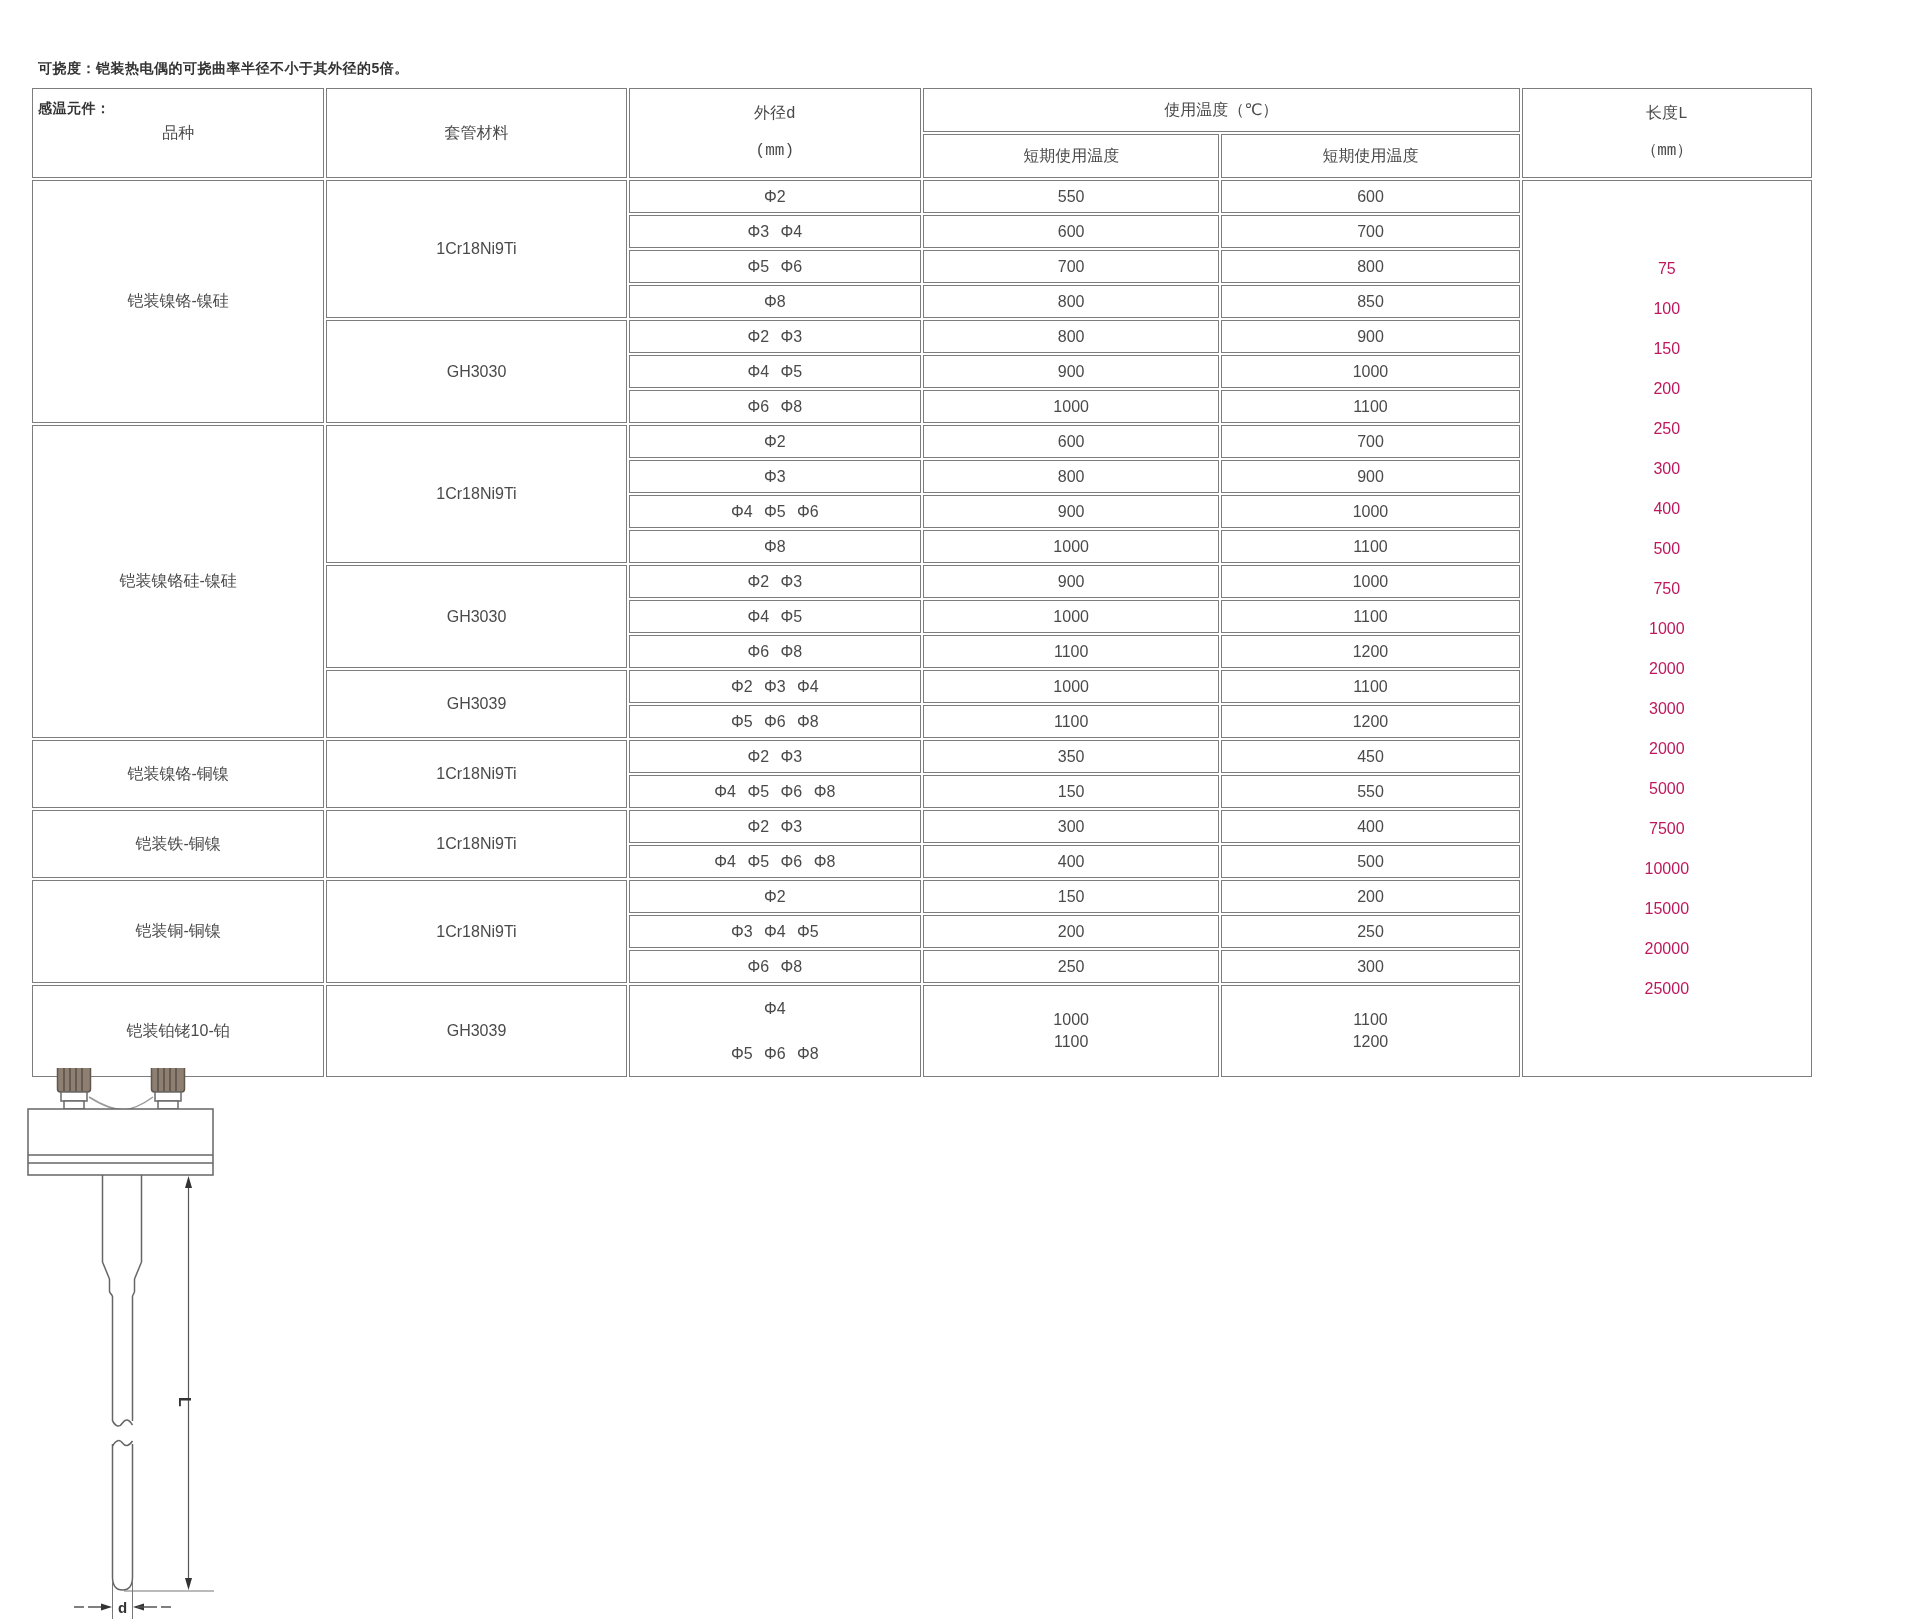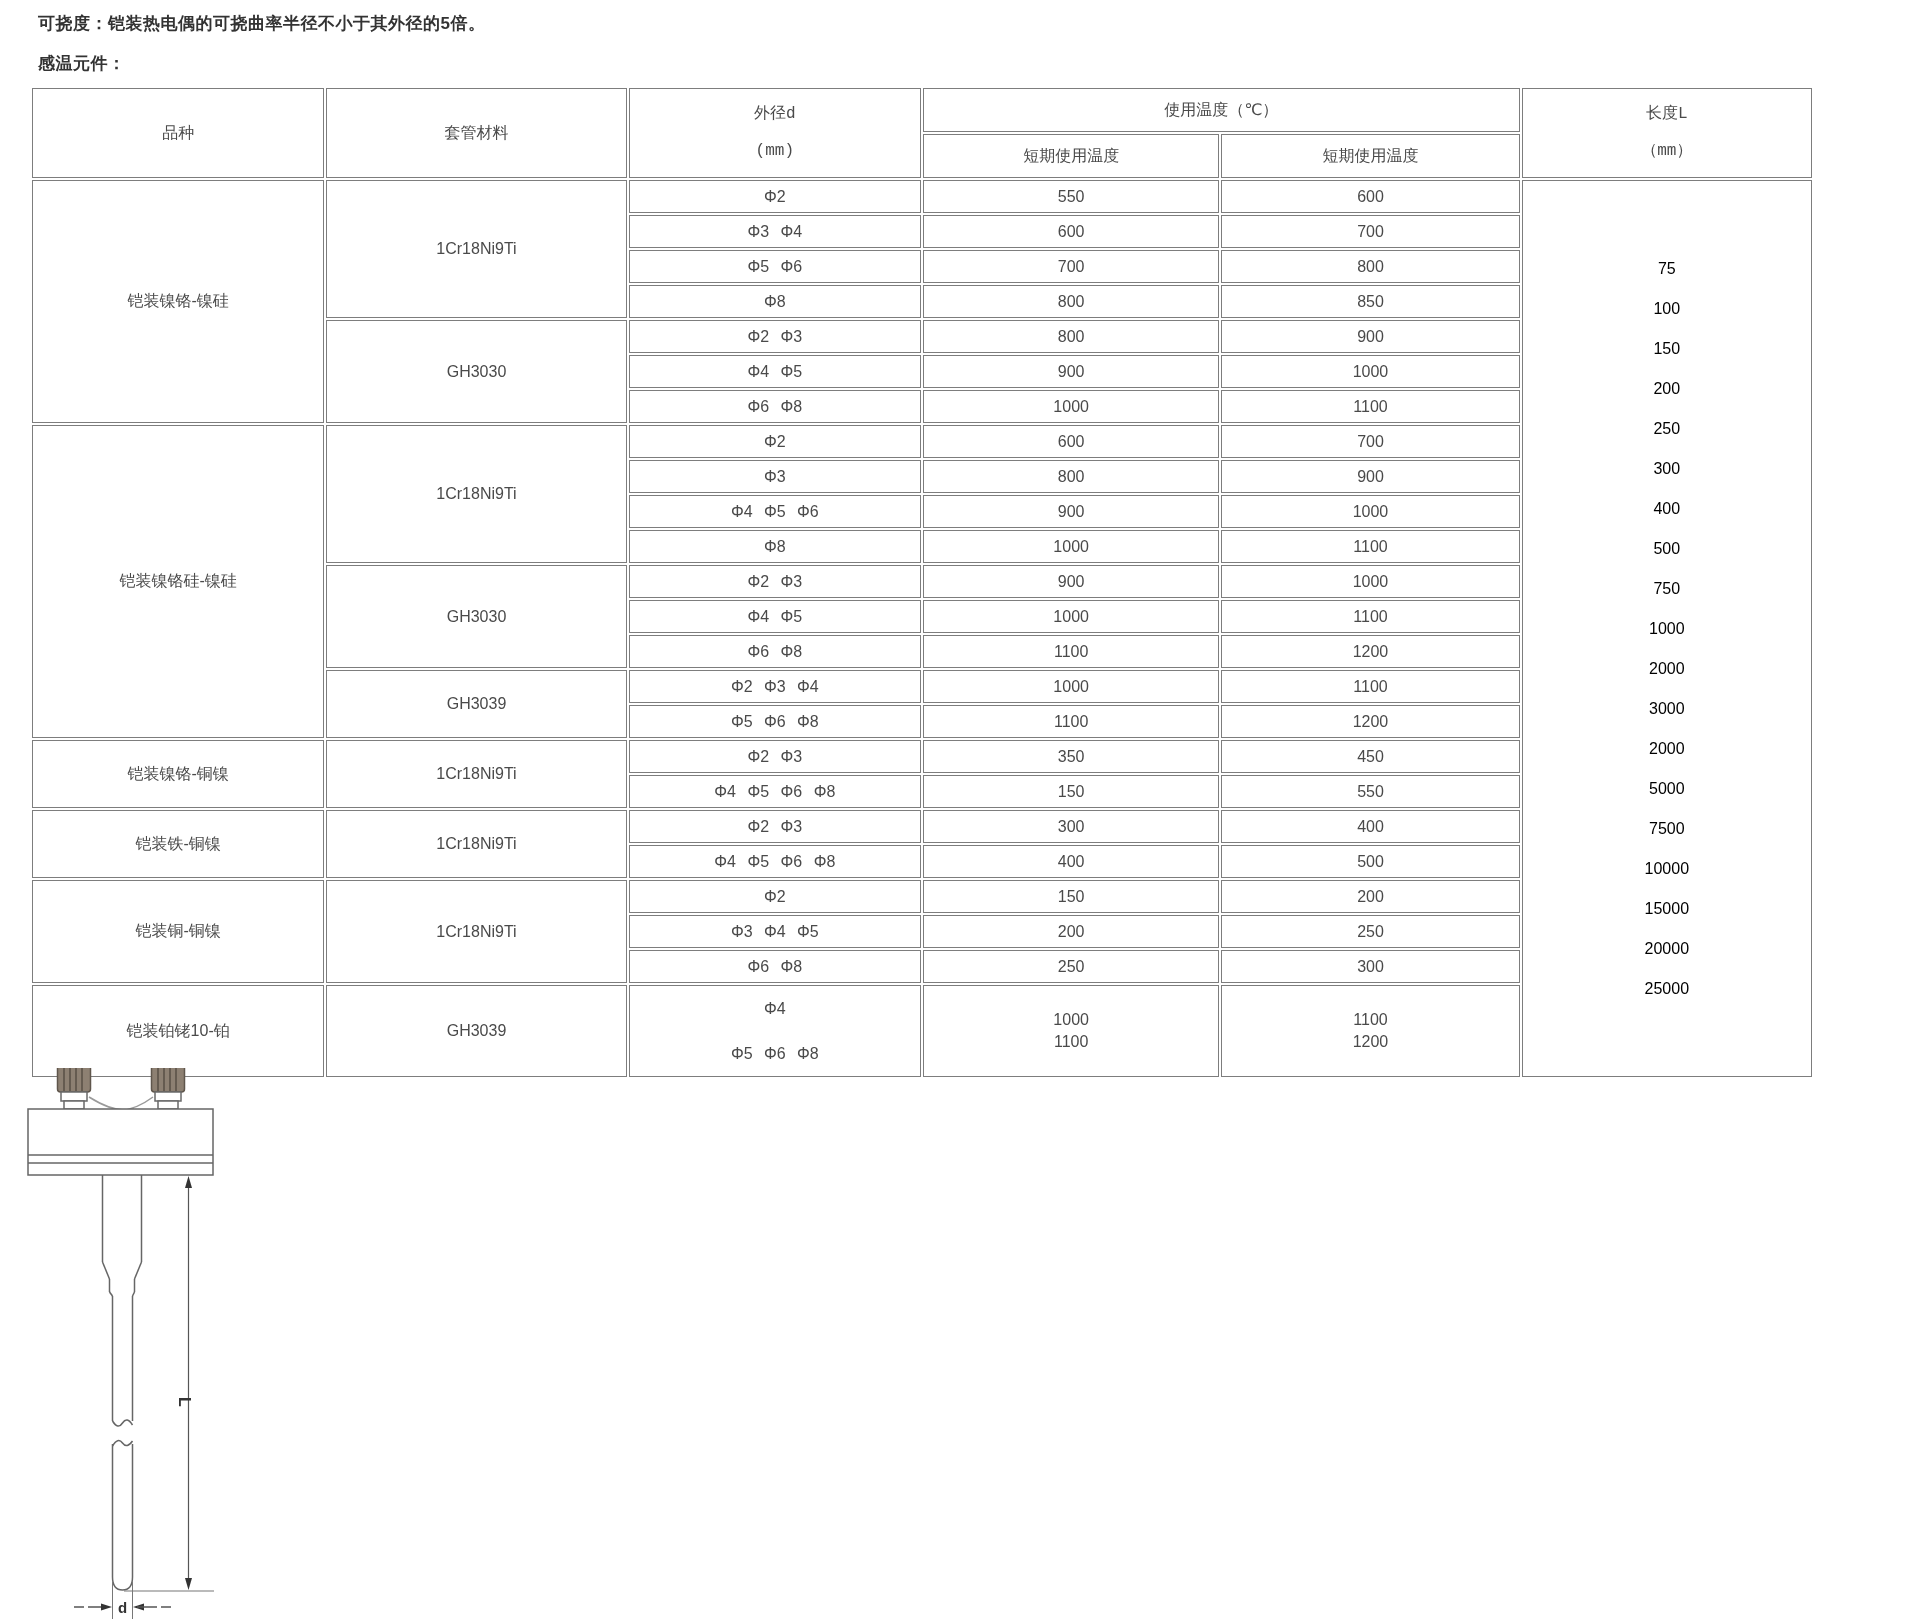--- a/index.html
+++ b/index.html
@@ -2,21 +2,21 @@
 <html><head>
 <meta charset="utf-8">
 <style>
   * { box-sizing: border-box; }
   html,body { margin:0; padding:0; background:#fff; }
   body {
     width:1920px; height:1621px; position:relative;
     font-family:"Liberation Sans","DejaVu Sans",sans-serif;
     color:#3f3f3f;
   }
-  .note { position:absolute; left:38px; font-size:17px; font-weight:600; color:#333; letter-spacing:0.5px; }
+  .note { position:absolute; left:38px; font-size:14px; font-weight:600; color:#333; letter-spacing:0.5px;margin-top:48px; }
   .note.l1 { top:12px; }
   .note.l2 { top:52px; }
 
   table.spec {
     position:absolute; left:30px; top:86px;
     border-collapse:separate; border-spacing:2px;
     table-layout:fixed; width:1784px;
   }
   table.spec td {
     border:1px solid #7d7d7d;
@@ -24,21 +24,21 @@
     font-size:16px; color:#4a4a4a;
     padding:0; overflow:hidden;
   }
   tr.h1 { height:44px; }
   tr.h2 { height:44px; }
   tr.r  { height:33px; }
   tr.tall { height:92px; }
   .hdr2 div { line-height:37px;font-family:Liberation Mono, monospace; }
   .d-cell { word-spacing:7px; }
   .len-cell { vertical-align:middle; }
-  .len-cell div { line-height:40px; font-size:16px; color:#000000; }
+  .len-cell div { line-height:40px; font-size:16px; color:#be185d; }
   .tall-d div { line-height:45px; word-spacing:7px; }
   .tall-t div { line-height:22px; }
 
   .diagram { position:absolute; left:10px; top:1068px; }
 </style>
 </head>
 <body>
 
 <div class="note l1">可挠度：铠装热电偶的可挠曲率半径不小于其外径的5倍。</div>
 <div class="note l2">感温元件：</div>

